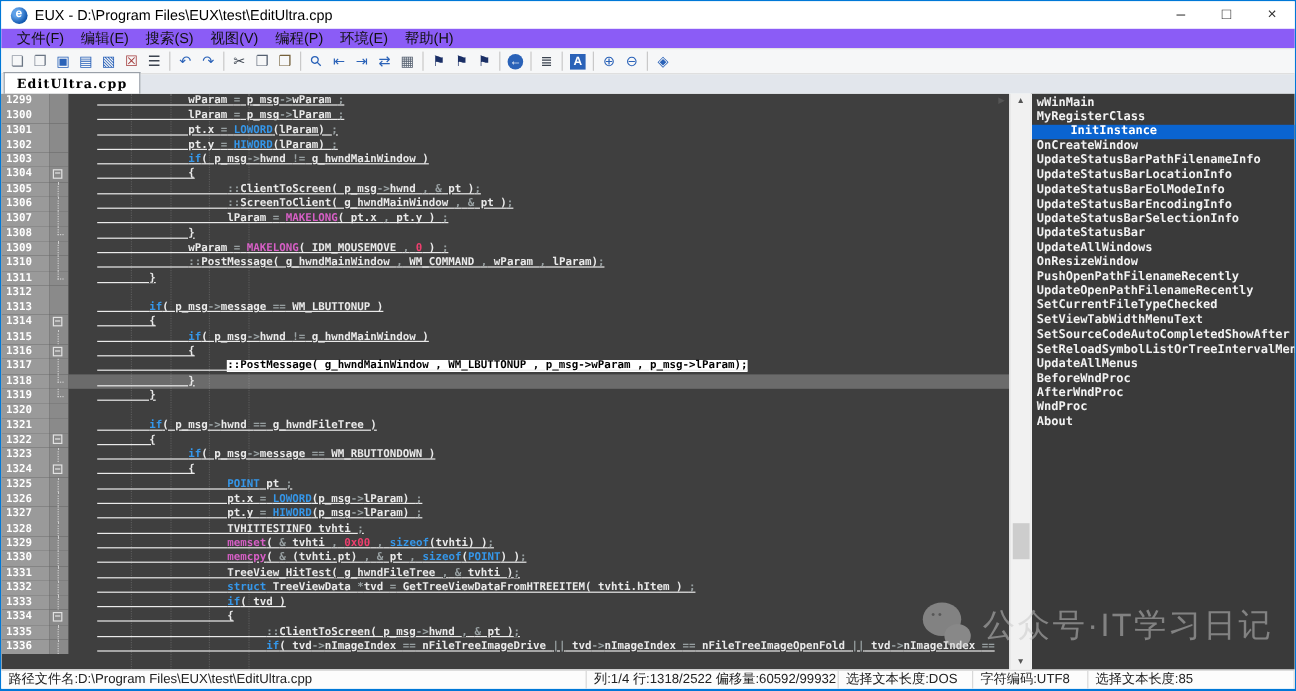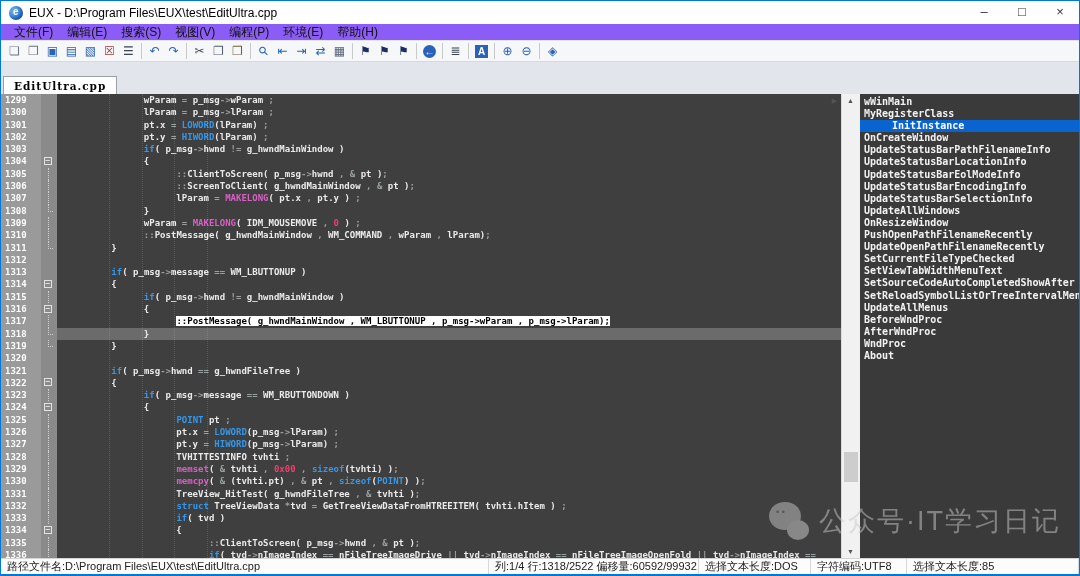--- a/index.html
+++ b/index.html
@@ -30,41 +30,41 @@
   .tbtn { width:19px; height:18px; display:flex; align-items:center; justify-content:center;
     font-size:12px; line-height:1; flex:none; }
   .tbtn.rot  { transform:rotate(-45deg); }
   .tbtn.circle { }
   .tbtn.circle span{ background:#2a62b8; color:#fff; border-radius:50%; width:13px; height:13px;
     display:inline-block; text-align:center; line-height:13px; font-size:10px; }
   .tbtn.boxed span{ background:#2a62b8; color:#fff; width:13px; height:13px; display:inline-block;
     text-align:center; line-height:13px; font-size:10px; font-weight:bold; }
   .tsep { width:1px; height:16px; background:#c9c9c9; margin:0 3px; flex:none; }
   
-  .tabstrip { height:32px; background:#e2e6ec; display:flex; align-items:flex-end; padding-left:2px; flex:none; }
+  .tabstrip { height:16px; background:#e2e6ec; display:flex; align-items:flex-end; padding-left:2px; flex:none; }
   .tab { background:#fff; border:1px solid #9aa0a8; border-bottom:none; height:18px;
     padding:0 10px; font-family:"DejaVu Serif", serif; font-size:10.5px; font-weight:bold;
     letter-spacing:1px; color:#000; display:flex; align-items:center; }
   
   .main { flex:1; display:flex; position:relative; overflow:hidden; }
   .editor-col { width:840px; display:flex; flex:none; overflow:hidden; }
   .editor { flex:1; background:#3f3f3f; overflow:hidden; position:relative;
     font-family:"DejaVu Sans Mono", monospace; font-size:9px; font-weight:bold; }
   .guides { position:absolute; left:0; top:0; bottom:0; right:0; pointer-events:none; }
   .guide { position:absolute; top:0; bottom:0; width:0; border-left:1px dotted rgba(255,255,255,0.14); }
   .line { display:flex; height:12.3px; align-items:stretch; }
   .ln { width:40px; flex:none; background:#9a9a9a; color:#fff; text-align:left; padding-left:4px;
     line-height:12.3px; }
   .fold { width:16px; flex:none; background:#8a8a8a; position:relative; }
   .fm-box { position:absolute; left:3px; top:1.6px; width:8px; height:8px; border:1px solid #e2e2e2;
     color:#e2e2e2; font-size:8px; line-height:6px; text-align:center; }
   .fm-line { position:absolute; left:7px; top:0; bottom:0; border-left:1px dotted #cfcfcf; }
   .fm-corner { position:absolute; left:7px; top:0; width:5px; height:7px;
     border-left:1px dotted #cfcfcf; border-bottom:1px dotted #cfcfcf; }
-  .code { flex:1; white-space:pre; line-height:12.3px; color:#eaeaea; padding-left:11px; overflow:hidden; }
+  .code { flex:1; white-space:pre; line-height:12.3px; color:#eaeaea; padding-left:24px; overflow:hidden;text-decoration:underline; }
   .code.cur { background:#6b6b6b; }
   .tk-w { color:#eaeaea; }
   .tk-o { color:#98a0a2; }
   .tk-b { color:#3597ea; }
   .tk-m { color:#d75fc6; }
   .tk-r { color:#ee3f6e; }
   .tk-s { background:#ffffff; color:#000; }
   
   .vscroll { width:18px; flex:none; background:#f1f1f1; position:relative; border-left:1px solid #dcdcdc; }
   .sb-arrow { position:absolute; left:0; width:100%; height:13px; color:#555; font-size:7px;
@@ -484,20 +484,21 @@
   <div class="symbols" id="symbols">
       <div class="sym-item">wWinMain</div>
       <div class="sym-item">MyRegisterClass</div>
       <div class="sym-item sel">InitInstance</div>
       <div class="sym-item">OnCreateWindow</div>
       <div class="sym-item">UpdateStatusBarPathFilenameInfo</div>
       <div class="sym-item">UpdateStatusBarLocationInfo</div>
       <div class="sym-item">UpdateStatusBarEolModeInfo</div>
       <div class="sym-item">UpdateStatusBarEncodingInfo</div>
       <div class="sym-item">UpdateStatusBarSelectionInfo</div>
+      <div class="sym-item">UpdateStatusBar</div>
       <div class="sym-item">UpdateAllWindows</div>
       <div class="sym-item">OnResizeWindow</div>
       <div class="sym-item">PushOpenPathFilenameRecently</div>
       <div class="sym-item">UpdateOpenPathFilenameRecently</div>
       <div class="sym-item">SetCurrentFileTypeChecked</div>
       <div class="sym-item">SetViewTabWidthMenuText</div>
       <div class="sym-item">SetSourceCodeAutoCompletedShowAfter</div>
       <div class="sym-item">SetReloadSymbolListOrTreeIntervalMen</div>
       <div class="sym-item">UpdateAllMenus</div>
       <div class="sym-item">BeforeWndProc</div>

